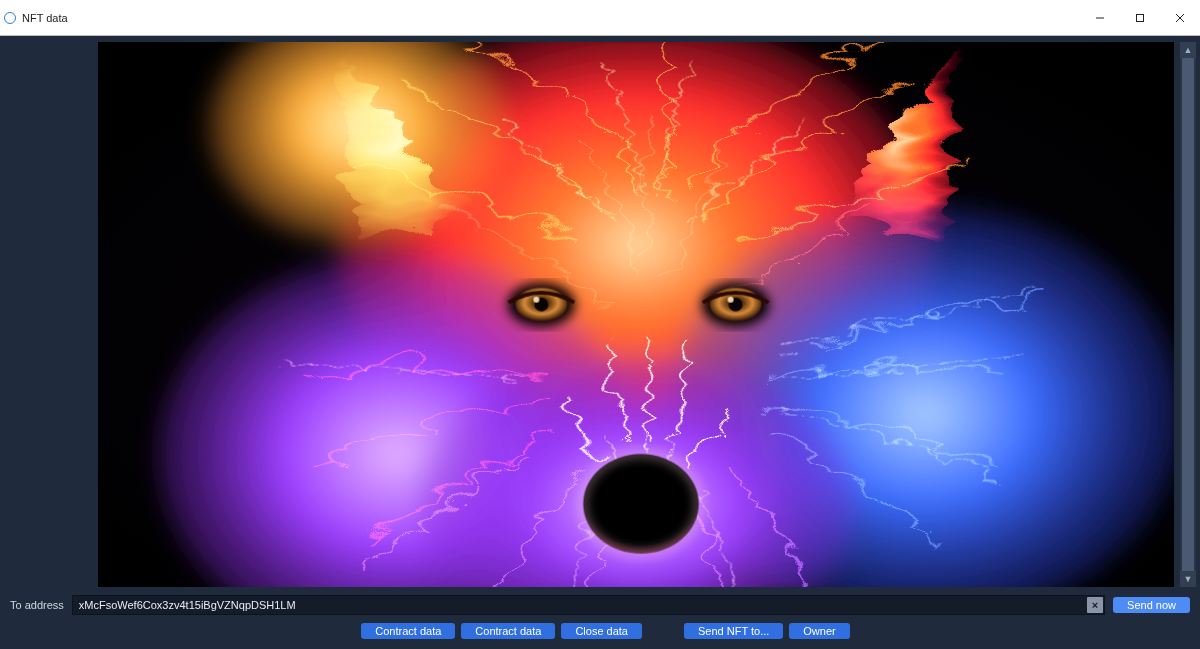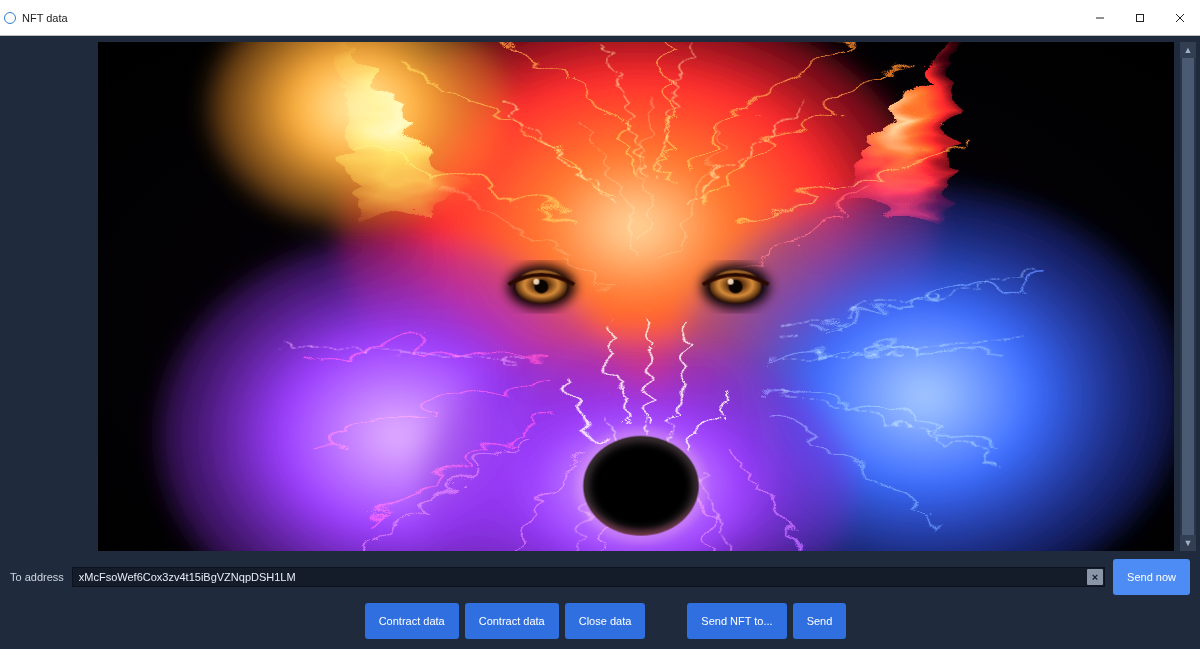--- a/index.html
+++ b/index.html
@@ -99,21 +99,21 @@
     right: 2px; top: 2px;
     width: 16px; height: 16px;
     background: #8a95a8;
     color: #141c2a;
     display: flex; align-items: center; justify-content: center;
     font-size: 11px; font-weight: bold;
     cursor: pointer;
     border-radius: 1px;
   }
   .btn {
-    height: 36px;
+    height: 16px;
     padding: 1px 14px;
     background: #2f6fe0;
     color: #fff;
     border: none;
     border-radius: 3px;
     font-size: 11px;
     cursor: pointer;
     display: inline-flex; align-items: center; justify-content: center;
   }
   .btn.light { background: #4d8bf5; }
@@ -343,15 +343,15 @@
 
 <div class="button-row">
   <div class="group">
     <button class="btn">Contract data</button>
     <button class="btn">Contract data</button>
     <button class="btn">Close data</button>
   </div>
   <div class="gap"></div>
   <div class="group">
     <button class="btn">Send NFT to...</button>
-    <button class="btn">Send</button>
+    <button class="btn">Owner</button>
   </div>
 </div>
 
 </body></html>

